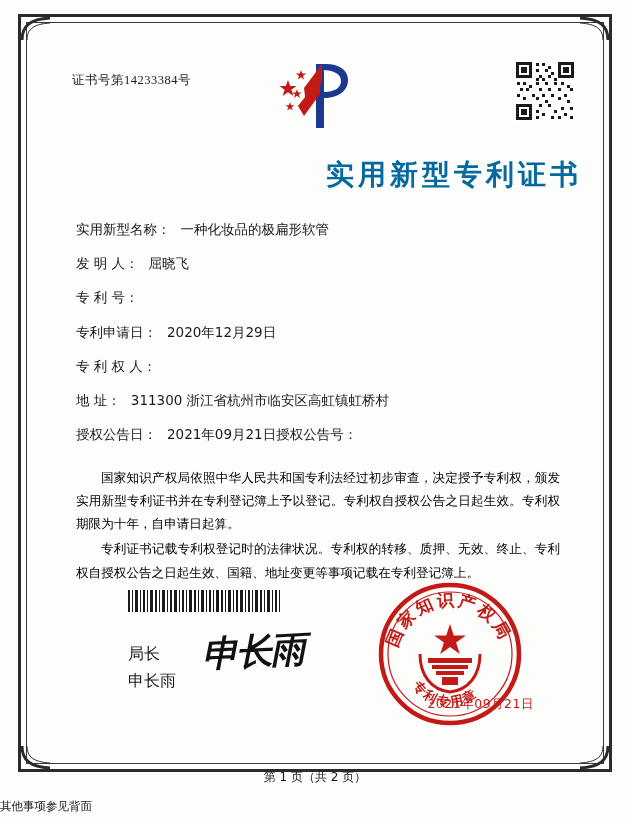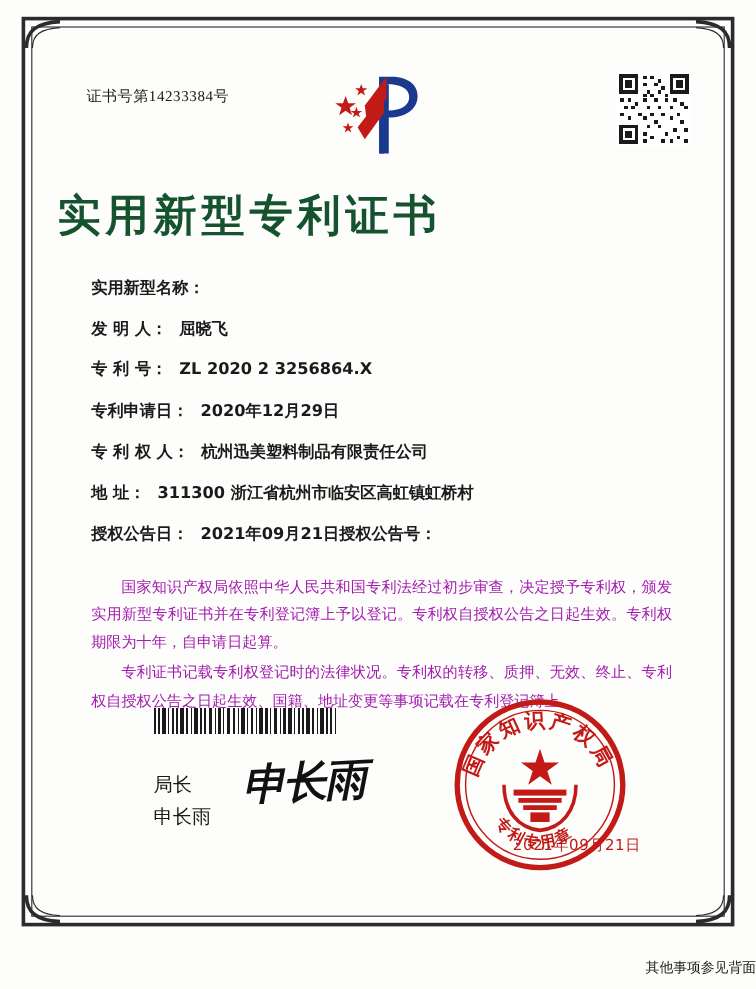--- a/index.html
+++ b/index.html
@@ -89,41 +89,40 @@
     right: 6px;
     top: 10px;
     width: 62px;
     height: 62px;
     background: #fff;
   }
   .qr svg { display:block; }
 
   
   .title {
-    text-align: left;
-    font-size: 36px;
+    text-align: right;
+    font-size: 28px;
     font-weight: bold;
     letter-spacing: 4px;
     margin-top: 14px;
     margin-bottom: 26px;
-    color: #14532d;
+    color: #0369a1;
     font-family: "DejaVu Sans", "Liberation Sans", sans-serif;
   }
 
   
   .fields {
     margin: 0 18px 0 28px;
   }
   .field-row {
     display: flex;
     align-items: flex-end;
     margin-bottom: 16px;
     font-size: 13.5px;
     line-height: 1.35;
-    font-weight: bold;
   }
   .field-label {
     white-space: nowrap;
     color: #1a1a1a;
   }
   .field-value {
     margin-left: 10px;
     color: #1a1a1a;
   }
   .field-row.dual {
@@ -132,21 +131,21 @@
   .dual-second {
     white-space: nowrap;
   }
 
   
   .paragraphs {
     margin: 22px 22px 0 28px;
     font-size: 12.6px;
     line-height: 1.85;
     text-align: justify;
-    color: #a21caf;
+    color: #000000;
   }
   .paragraphs p {
     margin: 0 0 2px 0;
     text-indent: 25px;
   }
 
   
   .sig-region {
     position: absolute;
     left: 28px;
@@ -209,21 +208,21 @@
     bottom: 38px;
     text-align: center;
     font-size: 12px;
     color: #1a1a1a;
   }
   .back-note {
     position: absolute;
     left: 0;
     right: 0;
     bottom: 10px;
-    text-align: right;
+    text-align: left;
     font-size: 11.5px;
     color: #1a1a1a;
   }
 </style>
 </head>
 <body>
 
 <div id="certificate">
 
   <div class="border-outer"></div>
@@ -342,40 +341,39 @@
         </svg>
       </div>
     </div>
 
     <div class="title">实用新型专利证书</div>
 
     <div class="fields">
 
       <div class="field-row">
         <span class="field-label">实用新型名称：</span>
+        <span class="field-value">一种化妆品的极扁形软管</span>
       </div>
 
       <div class="field-row">
         <span class="field-label">发 明 人：</span>
         <span class="field-value">屈晓飞</span>
       </div>
 
       <div class="field-row">
         <span class="field-label">专 利 号：</span>
-        <span class="field-value">ZL 2020 2 3256864.X</span>
       </div>
 
       <div class="field-row">
         <span class="field-label">专利申请日：</span>
         <span class="field-value">2020年12月29日</span>
       </div>
 
       <div class="field-row">
         <span class="field-label">专 利 权 人：</span>
-        <span class="field-value">杭州迅美塑料制品有限责任公司</span>
       </div>
 
       <div class="field-row">
         <span class="field-label">地 址：</span>
         <span class="field-value">311300 浙江省杭州市临安区高虹镇虹桥村</span>
       </div>
 
       <div class="field-row dual">
         <span class="field-label">授权公告日：</span>
         <span class="field-value">2021年09月21日</span>
@@ -471,15 +469,16 @@
           </text>
         </svg>
       </div>
 
       <div class="seal-date">2021年09月21日</div>
 
     </div>
 
   </div>
 
+  <div class="page-indicator">第 1 页（共 2 页）</div>
   <div class="back-note">其他事项参见背面</div>
 
 </div>
 
 </body></html>

